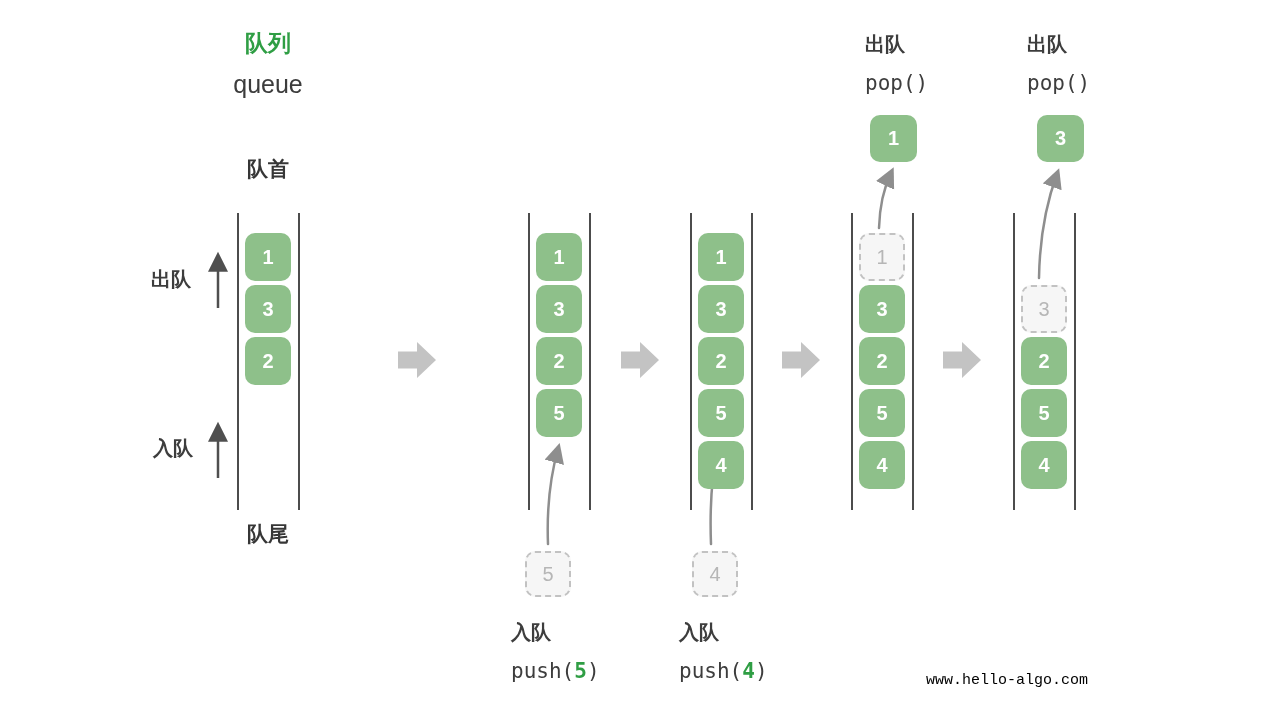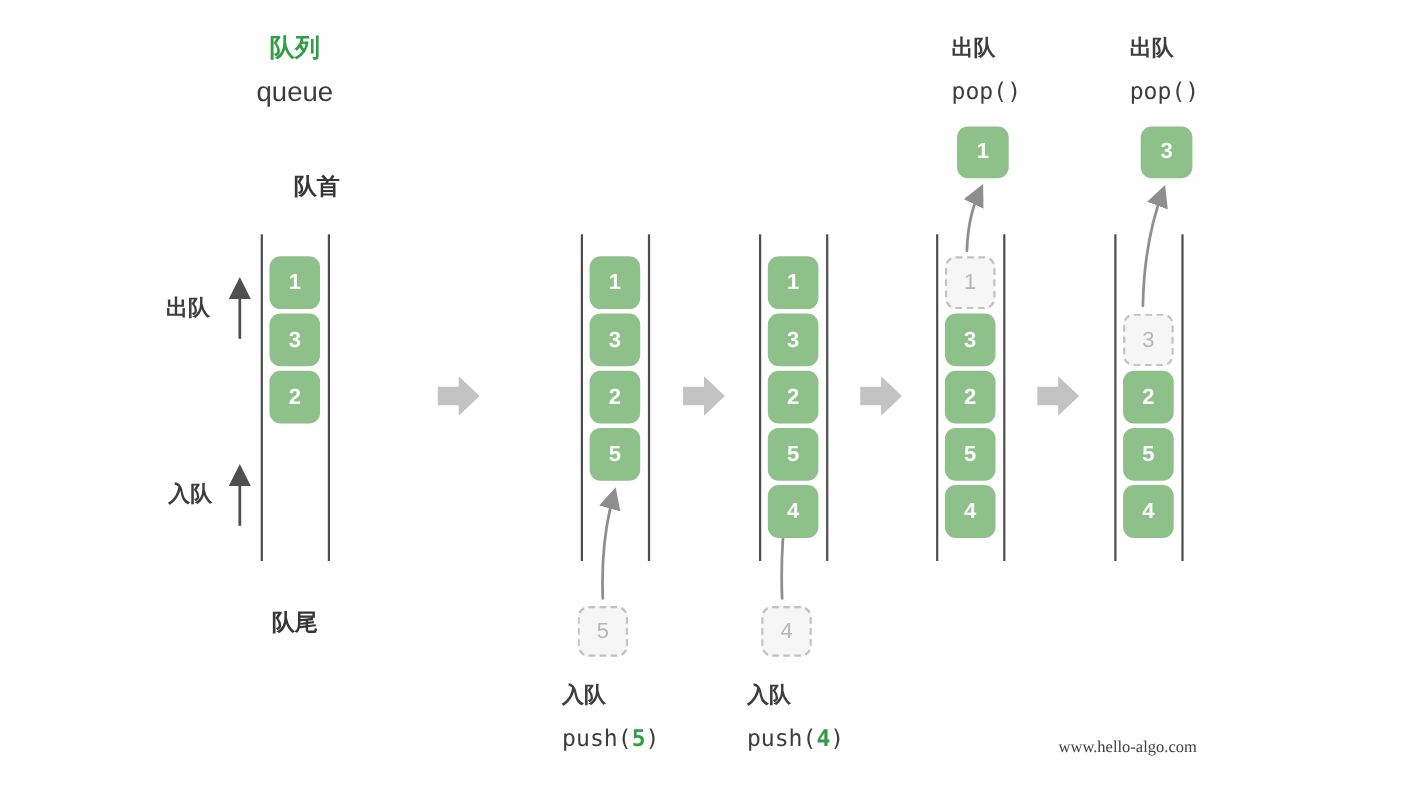--- a/index.html
+++ b/index.html
@@ -5,23 +5,23 @@
   html,body{margin:0;padding:0;background:#ffffff;}
   #canvas{
     position:relative;width:1128px;height:720px;background:#ffffff;overflow:hidden;
     font-family:"Liberation Sans","DejaVu Sans",sans-serif;color:#3a3a3a;
   }
   #overlay{position:absolute;left:0;top:0;width:1280px;height:720px;pointer-events:none;}
   .title-zh{position:absolute;left:237px;top:28px;width:62px;text-align:center;
     font-size:23px;font-weight:bold;color:#2f9e44;}
   .title-en{position:absolute;left:222px;top:70px;width:92px;text-align:center;
     font-size:25px;color:#3c3c3c;}
-  .front-label{position:absolute;left:227px;top:155px;width:82px;text-align:right;
+  .front-label{position:absolute;left:227px;top:155px;width:82px;text-align:center;
     font-size:21px;font-weight:bold;color:#363636;}
-  .rear-label{position:absolute;left:227px;top:552px;width:82px;text-align:center;
+  .rear-label{position:absolute;left:227px;top:520px;width:82px;text-align:center;
     font-size:21px;font-weight:bold;color:#363636;}
   .side-label{position:absolute;font-size:20px;font-weight:bold;color:#3d3d3d;}
   .qcol{position:absolute;top:213px;width:63px;height:297px;}
   .rail{position:absolute;top:0;width:2px;height:297px;background:#4c4c4c;}
   .rail.left{left:0;}
   .rail.right{left:61px;}
   .qbox{
     position:absolute;width:46px;height:48px;border-radius:10px;background:#8ec08a;
     color:#ffffff;font-size:20px;font-weight:bold;
     display:flex;align-items:center;justify-content:center;box-sizing:border-box;
@@ -29,22 +29,22 @@
   .qbox.dashed{
     background:#f6f6f6;border:2px dashed #c2c2c2;color:#b6b6b6;font-weight:normal;
   }
   .qbox.staged{width:46px;height:46px;}
   .op-label{position:absolute;}
   .op-name{font-size:20px;font-weight:bold;color:#3d3d3d;line-height:24px;}
   .op-code{font-family:"DejaVu Sans Mono","Liberation Mono",monospace;
     font-size:21px;color:#3d3d3d;line-height:24px;margin-top:15px;}
   .op-code .arg{color:#2f9e44;font-weight:bold;}
   .watermark{position:absolute;right:40px;top:672px;
-    font-family:Liberation Serif, serif;
-    font-size:15px;color:#404040;margin-left:33px;}
+    font-family:Liberation Mono, monospace;
+    font-size:15px;color:#000000;margin-left:33px;}
 </style>
 </head>
 <body>
 
 <div id="canvas">
 
   <svg id="overlay" viewBox="0 0 1280 720">
     <defs>
       <marker id="mk-dark" markerWidth="9" markerHeight="9" refX="5.5" refY="4" orient="auto">
         <path d="M0,0 L8,4 L0,8 Z" fill="#4f4f4f"></path>

